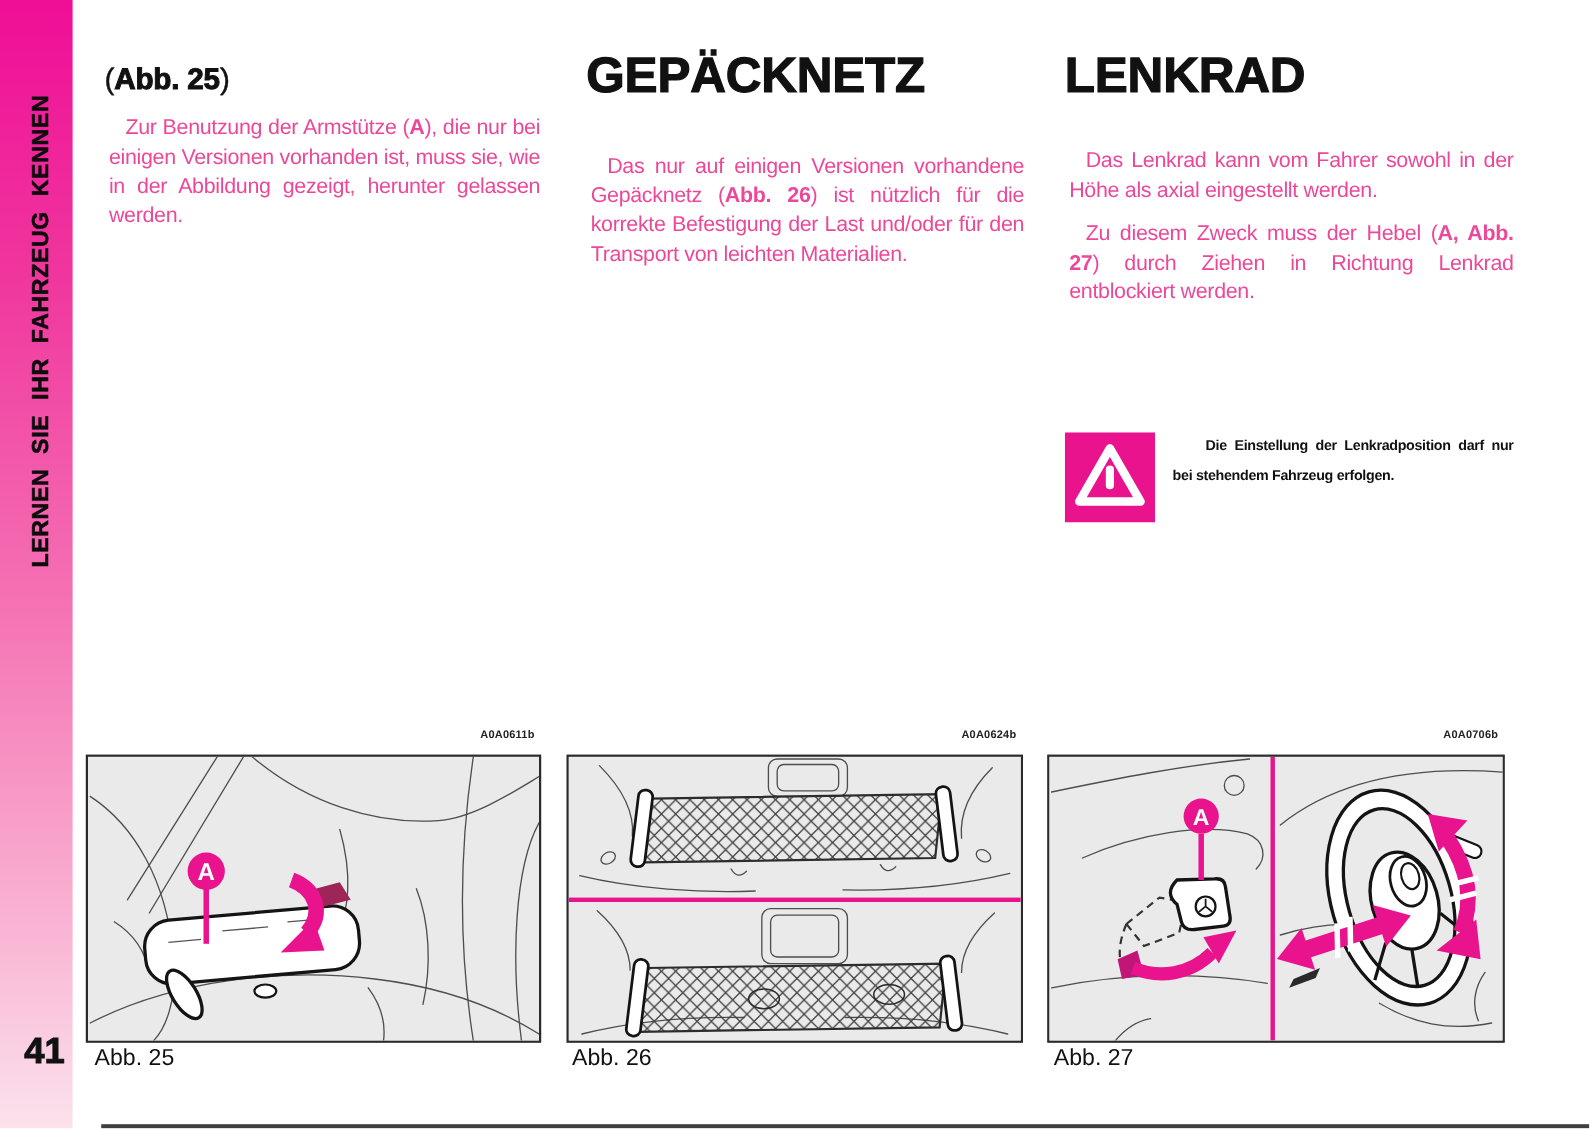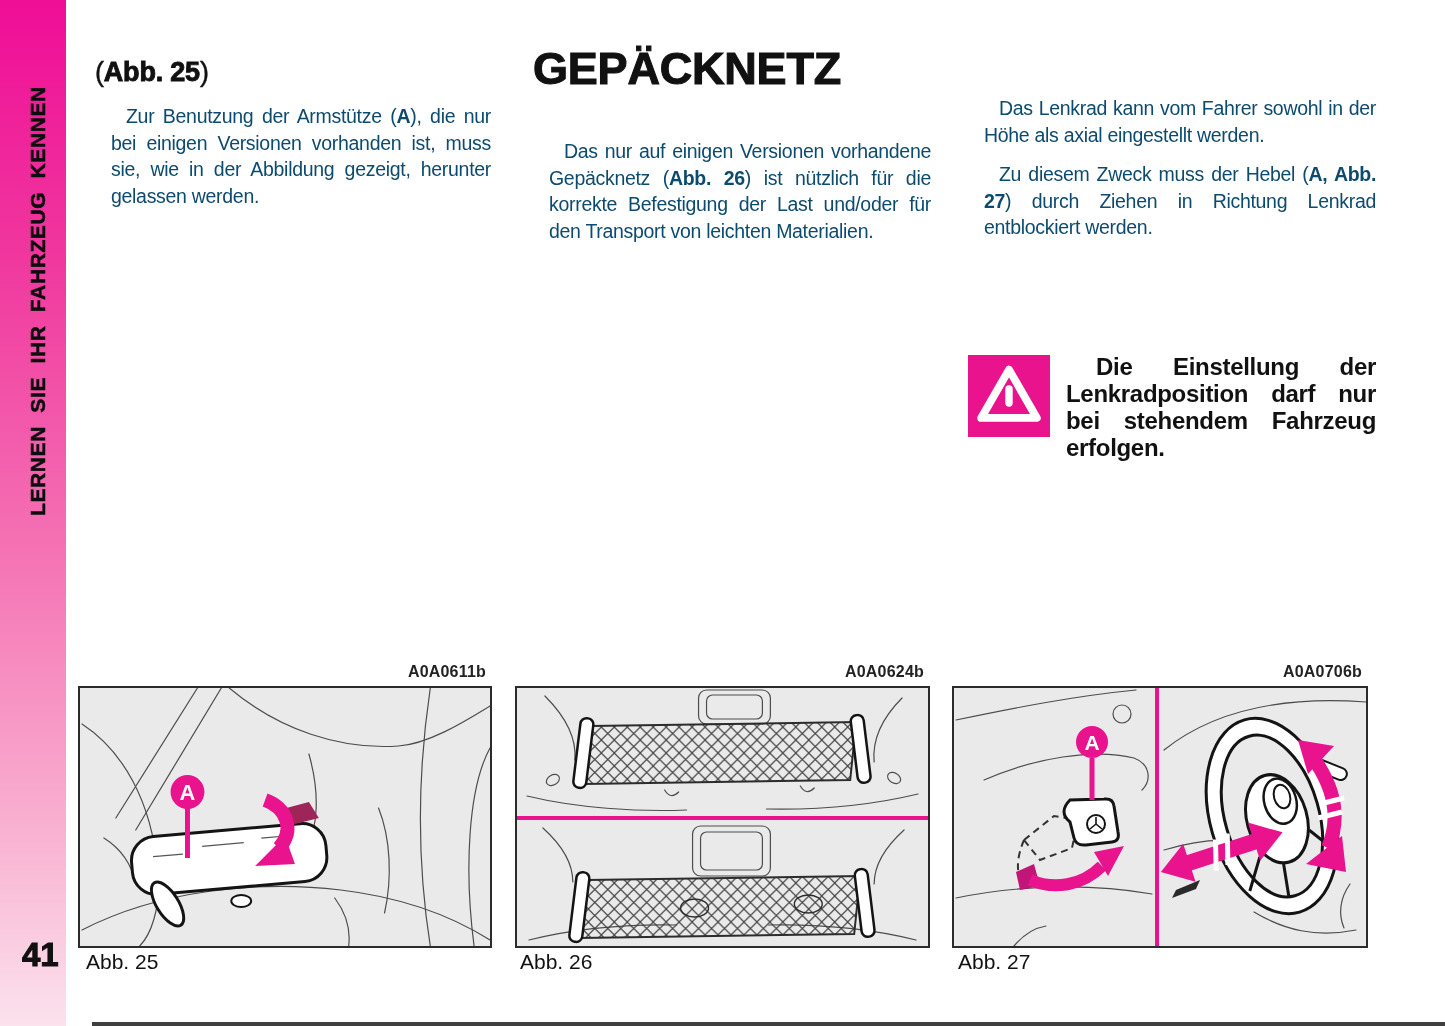--- a/index.html
+++ b/index.html
@@ -30,38 +30,38 @@
     margin: 0; font-size: 27px; line-height: 31px; font-weight: bold;
     letter-spacing: -0.2px; color: #111; -webkit-text-stroke: 0.9px #111;
   }
   .h-big {
     margin: 0; font-size: 45px; line-height: 38px; font-weight: bold;
     letter-spacing: -0.2px; color: #111; -webkit-text-stroke: 1.1px #111;
   }
   .h-small span:not(.b) { font-weight: normal; -webkit-text-stroke: 0.4px #111; }
   .body {
     font-size: 19.5px; line-height: 26.5px; text-align: justify;
-    letter-spacing: -0.3px; margin: 0 0 13px 16px; color: #0c4a6e; hyphens: auto;
+    letter-spacing: -0.3px; margin: 0 0 13px 4px; color: #ec4899; hyphens: auto;
   }
   .ind { text-indent: 15px; }
   .b { font-weight: bold; }
   .mt-col1 { margin-top: 15px; }
   .mt-col2 { margin-top: 50px; }
   .mt-col3 { margin-top: 45px; }
   
   .warning { margin-top: 112px; overflow: visible; }
   .warn-icon { float: left; width: 82px; height: 82px; margin: 2px 16px 4px 0; }
   .warn-icon svg { display: block; width: 82px; height: 82px; }
   .warn-text {
-    display: block; font-size: 24px; line-height: 27px; font-weight: bold;
+    display: block; font-size: 13px; line-height: 27px; font-weight: bold;
     text-align: justify; text-indent: 30px; letter-spacing: -0.3px; color: #111; hyphens: auto;
   }
   
   .figcode {
-    position: absolute; top: 663px; font-size: 16px; font-weight: bold;
+    position: absolute; top: 663px; font-size: 10px; font-weight: bold;
     color: #222; text-align: right; letter-spacing: 0.2px;
   }
   .fc1 { left: 78px;  width: 408px; }
   .fc2 { left: 515px; width: 409px; }
   .fc3 { left: 952px; width: 410px; }
   .figbox {
     position: absolute; top: 686px; height: 262px; margin: 0;
     border: 2px solid #2b2b2b; background: #EAEAEA;
   }
   .f1 { left: 78px;  width: 414px; }
@@ -95,20 +95,21 @@
     <h2 class="h-small"><span>(</span><span class="b">Abb.  25</span><span>)</span></h2>
     <p class="body ind mt-col1"><span>Zur Benutzung der Armstütze (</span><span class="b">A</span><span>), die nur bei einigen Versionen vorhanden ist, muss sie, wie in der Abbildung gezeigt, herunter gelassen werden.</span></p>
   </section>
 
   <section class="col col2">
     <h1 class="h-big">GEPÄCKNETZ</h1>
     <p class="body ind mt-col2"><span>Das nur auf einigen Versionen vorhandene Gepäcknetz (</span><span class="b">Abb. 26</span><span>) ist nützlich für die korrekte Befestigung der Last und/oder für den Transport von leichten Materialien.</span></p>
   </section>
 
   <section class="col col3">
+    <h1 class="h-big">LENKRAD</h1>
     <p class="body ind mt-col3"><span>Das Lenkrad kann vom Fahrer sowohl in der Höhe als axial eingestellt werden.</span></p>
     <p class="body ind"><span>Zu diesem Zweck muss der Hebel (</span><span class="b">A, Abb. 27</span><span>) durch Ziehen in Richtung Lenkrad entblockiert werden.</span></p>
 
     <div class="warning">
       <span class="warn-icon">
         <svg viewBox="0 0 84 84" xmlns="http://www.w3.org/2000/svg">
           <rect x="0" y="0" width="84" height="84" fill="#E8138D"></rect>
           <path d="M42 15 L70.5 64.5 L13.5 64.5 Z" fill="none" stroke="#ffffff" stroke-width="8" stroke-linejoin="round"></path>
           <rect x="38.2" y="31" width="7.6" height="22" rx="3.8" fill="#ffffff"></rect>
         </svg>

